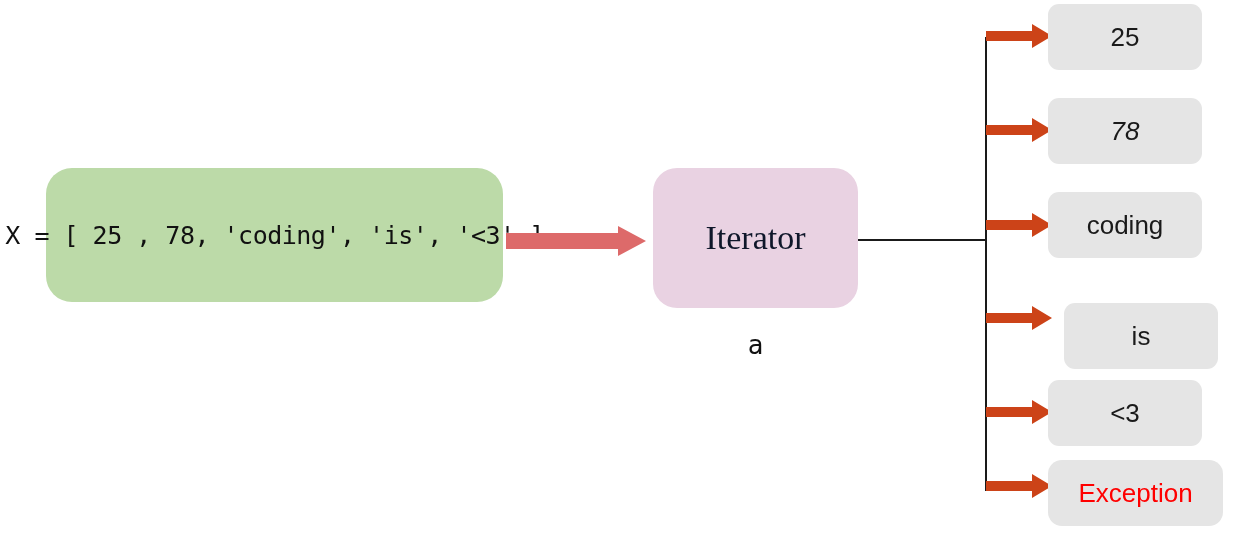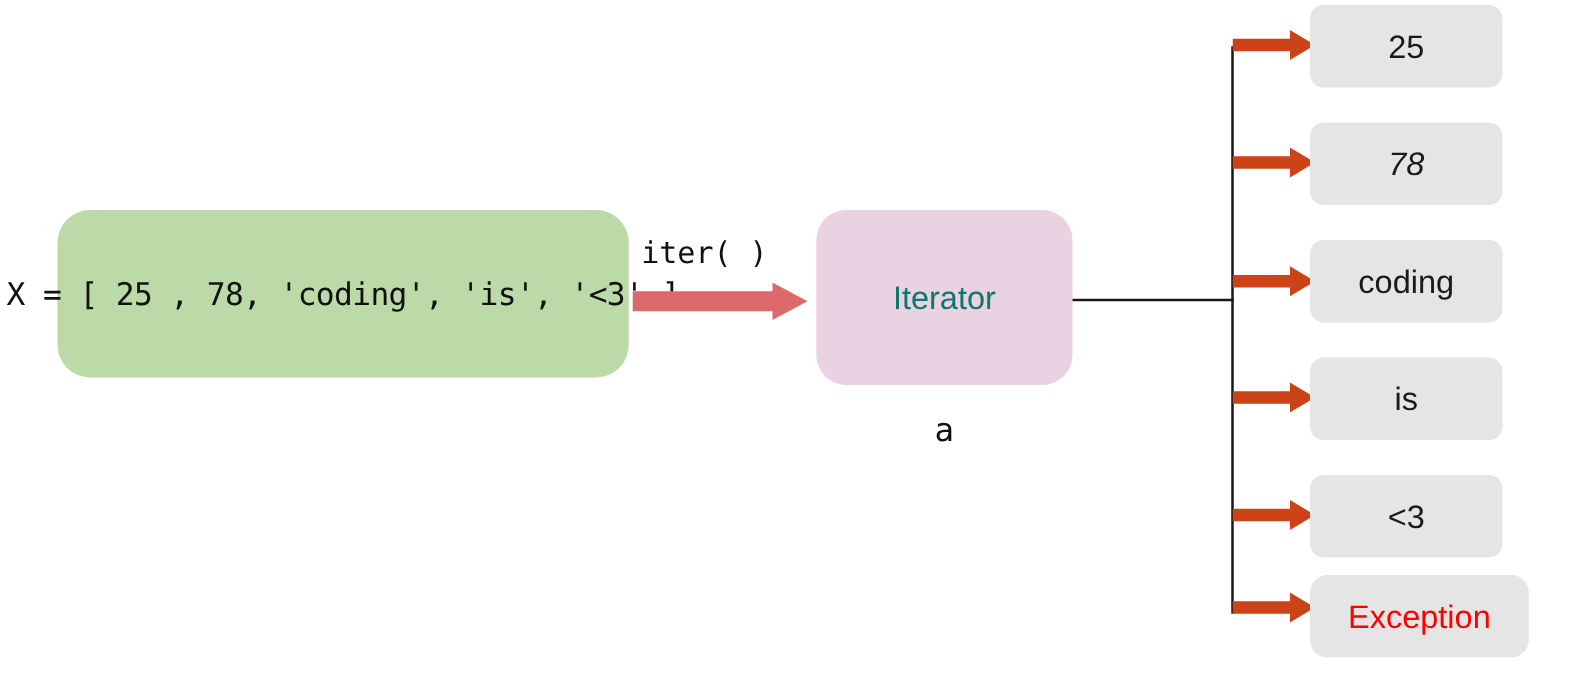--- a/index.html
+++ b/index.html
@@ -76,23 +76,23 @@
     width: 205px;
     height: 140px;
     background: #e9d2e2;
     border-radius: 24px;
     box-sizing: border-box;
     display: flex;
     align-items: center;
     justify-content: center;
   }
   .iterator-box-text {
-    font-family: Liberation Sans, sans-serif;
-    font-size: 26px;
-    color: #0f766e;
+    font-family: Liberation Serif, serif;
+    font-size: 34px;
+    color: #0f172a;
   }
   .iterator-caption {
     position: absolute;
     left: 653px;
     top: 330px;
     width: 205px;
     text-align: center;
     font-family: "DejaVu Sans Mono", monospace;
     font-size: 26px;
     color: #111111;
@@ -160,21 +160,20 @@
 </style>
 </head>
 <body>
 
 <div id="canvas">
 
   <div class="list-box">
     <span class="list-box-text">X = [ 25 , 78, 'coding', 'is', '&lt;3' ]</span>
   </div>
 
-  <div class="iter-label">iter( )</div>
   <svg class="iter-arrow" viewBox="0 0 140 30" preserveAspectRatio="none">
     <polygon points="0,7 112,7 112,0 140,15 112,30 112,23 0,23" fill="#dd6a6a"></polygon>
   </svg>
 
   <div class="iterator-box">
     <span class="iterator-box-text">Iterator</span>
   </div>
   <div class="iterator-caption">a</div>
 
   <div class="next-line-h"></div>
@@ -195,21 +194,21 @@
       </div>
       <svg class="next-arrow" viewBox="0 0 66 26" preserveAspectRatio="none" style="top: 212px;">
         <polygon points="0,8 46,8 46,1 66,13 46,25 46,18 0,18" fill="#cc4318"></polygon>
       </svg>
       <div class="out-box" style="top: 192px;">
         <span class="out-box-text">coding</span>
       </div>
       <svg class="next-arrow" viewBox="0 0 66 26" preserveAspectRatio="none" style="top: 305px;">
         <polygon points="0,8 46,8 46,1 66,13 46,25 46,18 0,18" fill="#cc4318"></polygon>
       </svg>
-      <div class="out-box" style="top: 286px;">
+      <div class="out-box" style="top: 303px; margin-left: 16px;">
         <span class="out-box-text">is</span>
       </div>
       <svg class="next-arrow" viewBox="0 0 66 26" preserveAspectRatio="none" style="top: 399px;">
         <polygon points="0,8 46,8 46,1 66,13 46,25 46,18 0,18" fill="#cc4318"></polygon>
       </svg>
       <div class="out-box" style="top: 380px;">
         <span class="out-box-text">&lt;3</span>
       </div>
       <svg class="next-arrow" viewBox="0 0 66 26" preserveAspectRatio="none" style="top: 473px;">
         <polygon points="0,8 46,8 46,1 66,13 46,25 46,18 0,18" fill="#cc4318"></polygon>

